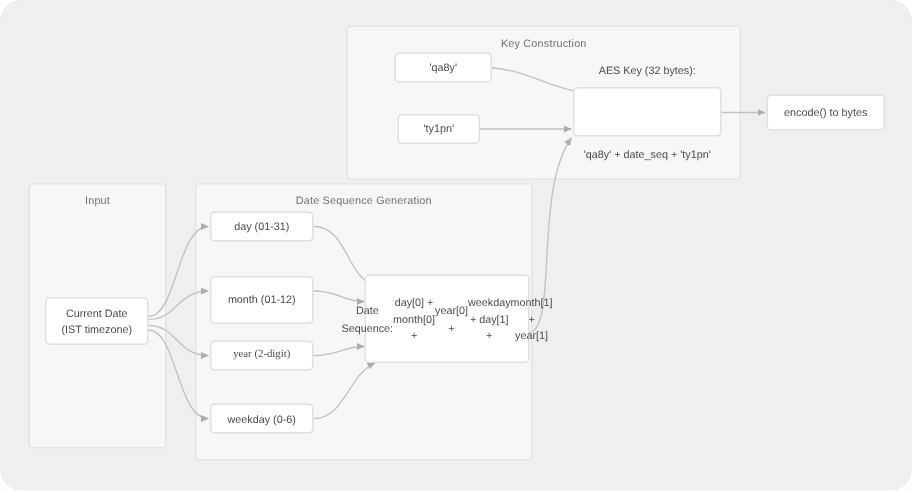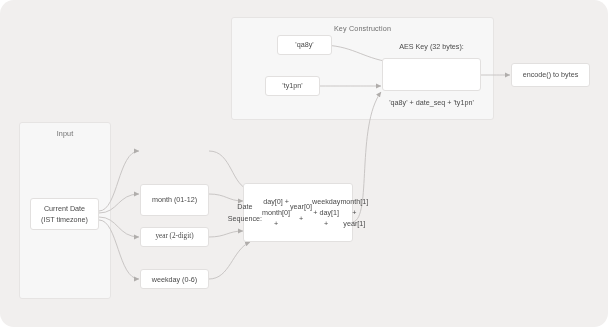--- a/index.html
+++ b/index.html
@@ -26,20 +26,23 @@
 </style>
 </head>
 <body>
 
 <div id="canvas">
 
   <div class="group" style="left:19px;top:122px;width:90px;height:175px;">
     <div class="group-title">Input</div>
   </div>
 
+  <div class="group" style="left:130px;top:122px;width:223px;height:183px;">
+    <div class="group-title">Date Sequence Generation</div>
+  </div>
 
   <div class="group" style="left:231px;top:17px;width:261px;height:101px;">
     <div class="group-title">Key Construction</div>
   </div>
 
   <svg class="edges" viewBox="0 0 608 327">
     <defs>
       <marker id="ah" markerWidth="6" markerHeight="6" refX="5" refY="3" orient="auto" markerUnits="userSpaceOnUse">
         <path d="M0,0.6 L5.2,3 L0,5.4 z" fill="#b0adab"></path>
       </marker>
@@ -70,20 +73,23 @@
 
       <path d="M481,75 C496,75 498,75 510,75"></path>
     </g>
   </svg>
 
   <div class="node" style="left:30px;top:198px;width:69px;height:32px;flex-direction:column;">
     <span>Current Date</span>
     <span>(IST timezone)</span>
   </div>
 
+  <div class="node" style="left:140px;top:141px;width:69px;height:20px;">
+    <span>day (01-31)</span>
+  </div>
 
   <div class="node" style="left:140px;top:184px;width:69px;height:32px;">
     <span>month (01-12)</span>
   </div>
 
   <div class="node" style="left:140px;top:227px;width:69px;height:20px;font-family:Liberation Serif, serif;">
     <span>year (2-digit)</span>
   </div>
 
   <div class="node" style="left:140px;top:269px;width:69px;height:20px;align-items:flex-end;">
@@ -91,21 +97,21 @@
   </div>
 
   <div class="node" style="left:243px;top:183px;width:110px;height:59px;flex-direction:row;">
     <span>Date Sequence:</span>
     <span>day[0] + month[0] +</span>
     <span>year[0] +</span>
     <span>weekday + day[1] +</span>
     <span>month[1] + year[1]</span>
   </div>
 
-  <div class="node" style="left:277px;top:35px;width:55px;height:20px;">
+  <div class="node" style="left:263px;top:35px;width:65px;height:20px;">
     <span>'qa8y'</span>
   </div>
 
   <div class="node" style="left:265px;top:76px;width:55px;height:20px;">
     <span>'ty1pn'</span>
   </div>
 
   <div class="node" style="left:382px;top:58px;width:99px;height:33px;flex-direction:column;gap:44px;">
     <span>AES Key (32 bytes):</span>
     <span>'qa8y' + date_seq + 'ty1pn'</span>

